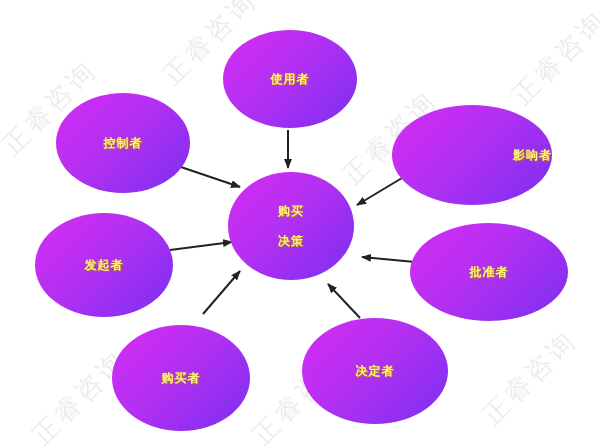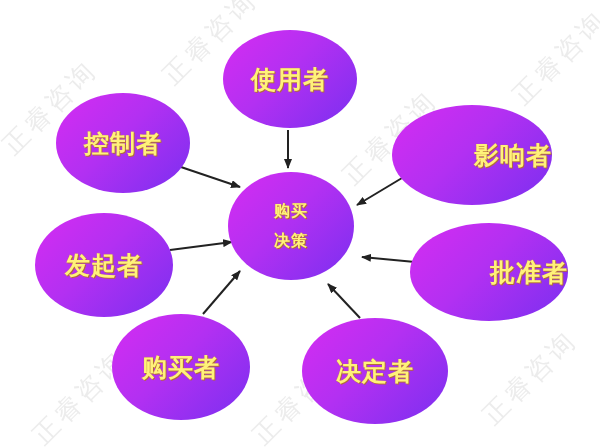--- a/index.html
+++ b/index.html
@@ -6,23 +6,23 @@
   body { width: 600px; height: 448px; position: relative; overflow: hidden;
          font-family: "DejaVu Sans", sans-serif; }
   .canvas { position: absolute; left: 0; top: 0; width: 600px; height: 448px; }
   .watermark { position: absolute; color: rgba(200,200,200,0.35); font-size: 26px;
                transform: rotate(-45deg); white-space: nowrap; pointer-events: none;
                letter-spacing: 4px; }
   .node { position: absolute; border-radius: 50%;
           background: linear-gradient(135deg, #d62cf2 0%, #b330f2 45%, #7a2ff0 100%);
           display: flex; align-items: center; justify-content: center;
           text-align: center; }
-  .node span { color: #fff27a; font-weight: bold; font-size: 25px;
+  .node span { color: #fff27a; font-weight: bold; font-size: 12px;
                text-shadow: 0 0 1px #c0803a, 1px 1px 0 #b06b3a; letter-spacing: 1px; }
-  .node.center span { font-size: 16px; line-height: 30px; text-align: center; }
+  .node.center span { font-size: 12px; line-height: 30px; text-align: center; }
   svg.arrows { position: absolute; left: 0; top: 0; }
 </style>
 </head>
 <body>
 
 <div class="canvas">
 
   <div class="watermark" style="left:150px;top:20px;">正睿咨询</div>
   <div class="watermark" style="left:-10px;top:90px;">正睿咨询</div>
   <div class="watermark" style="left:500px;top:40px;">正睿咨询</div>
@@ -58,22 +58,22 @@
   </div>
   <div class="node" style="left:56px;top:93px;width:134px;height:100px;">
     <span>控制者</span>
   </div>
   <div class="node" style="left:392px;top:105px;width:160px;height:100px;justify-content:flex-end;">
     <span>影响者</span>
   </div>
   <div class="node" style="left:35px;top:213px;width:138px;height:104px;">
     <span>发起者</span>
   </div>
-  <div class="node" style="left:410px;top:223px;width:158px;height:98px;justify-content:flex-end;">
+  <div class="node" style="left:410px;top:223px;width:158px;height:98px;">
     <span>批准者</span>
   </div>
-  <div class="node" style="left:112px;top:314px;width:138px;height:106px;">
+  <div class="node" style="left:112px;top:325px;width:138px;height:106px;">
     <span>购买者</span>
   </div>
   <div class="node" style="left:302px;top:318px;width:146px;height:106px;">
     <span>决定者</span>
   </div>
 </div>
 
 </body></html>

